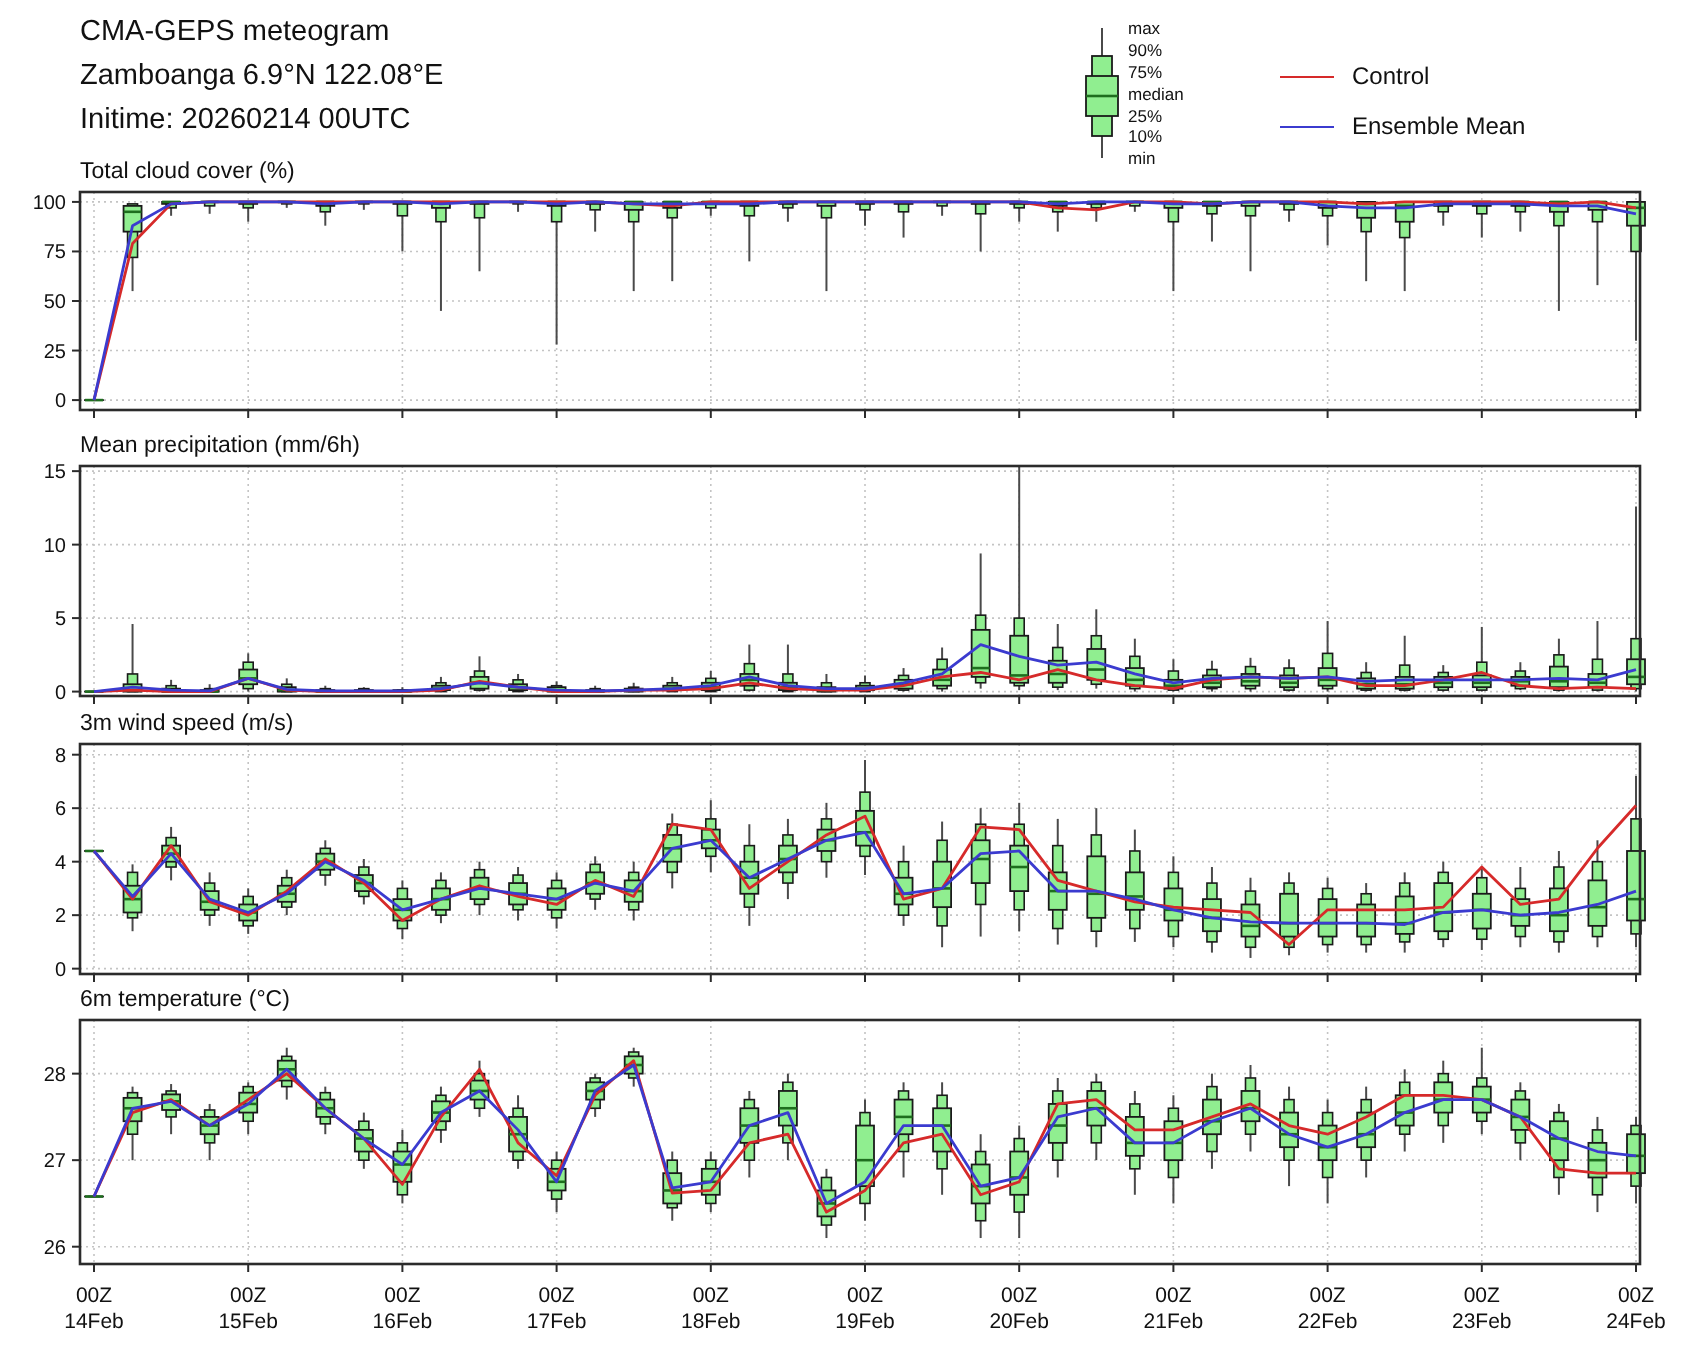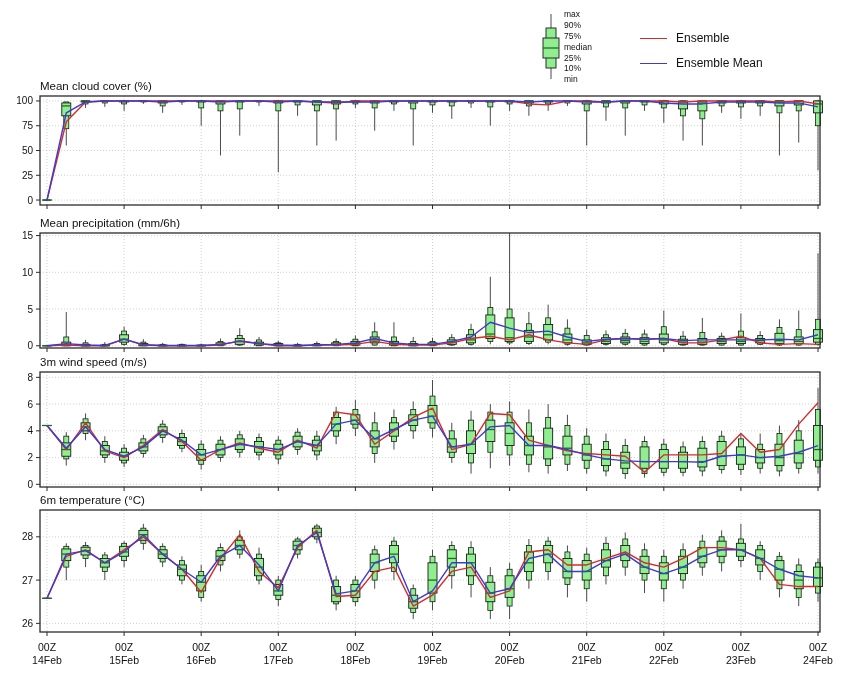--- a/index.html
+++ b/index.html
@@ -851,28 +851,33 @@
       <line x1="543" x2="559" y1="48" y2="48" stroke="#1e6e1e" stroke-width="1.3"></line>
       <text x="564" y="17" font-size="8.5" fill="#111111" text-anchor="start" font-family="&quot;Liberation Sans&quot;, sans-serif">max</text>
       <text x="564" y="28" font-size="8.5" fill="#111111" text-anchor="start" font-family="&quot;Liberation Sans&quot;, sans-serif">90%</text>
       <text x="564" y="39" font-size="8.5" fill="#111111" text-anchor="start" font-family="&quot;Liberation Sans&quot;, sans-serif">75%</text>
       <text x="564" y="50" font-size="8.5" fill="#111111" text-anchor="start" font-family="&quot;Liberation Sans&quot;, sans-serif">median</text>
       <text x="564" y="61" font-size="8.5" fill="#111111" text-anchor="start" font-family="&quot;Liberation Sans&quot;, sans-serif">25%</text>
       <text x="564" y="71" font-size="8.5" fill="#111111" text-anchor="start" font-family="&quot;Liberation Sans&quot;, sans-serif">10%</text>
       <text x="564" y="82" font-size="8.5" fill="#111111" text-anchor="start" font-family="&quot;Liberation Sans&quot;, sans-serif">min</text>
     </svg>
 
+<div class="header">
+  <div>CMA-GEPS meteogram</div>
+  <div>Zamboanga 6.9°N 122.08°E</div>
+  <div>Initime: 20260214 00UTC</div>
+</div>
 
-<div class="panel-title" style="top:80px">Mean cloud cover (%)</div>
+<div class="panel-title" style="top:80px">Total cloud cover (%)</div>
 <div class="panel-title" style="top:217px">Mean precipitation (mm/6h)</div>
 <div class="panel-title" style="top:356px">3m wind speed (m/s)</div>
 <div class="panel-title" style="top:494px">6m temperature (°C)</div>
 
 <div class="legend-entry" style="left:640px;top:31px">
   <span class="legend-swatch" style="border-color:#d62a2a"></span>
-  <span>Ensemble</span>
+  <span>Control</span>
 </div>
 <div class="legend-entry" style="left:640px;top:56px">
   <span class="legend-swatch" style="border-color:#3b3bcf"></span>
   <span>Ensemble Mean</span>
 </div>
 
 </div>
 
 </body></html>

